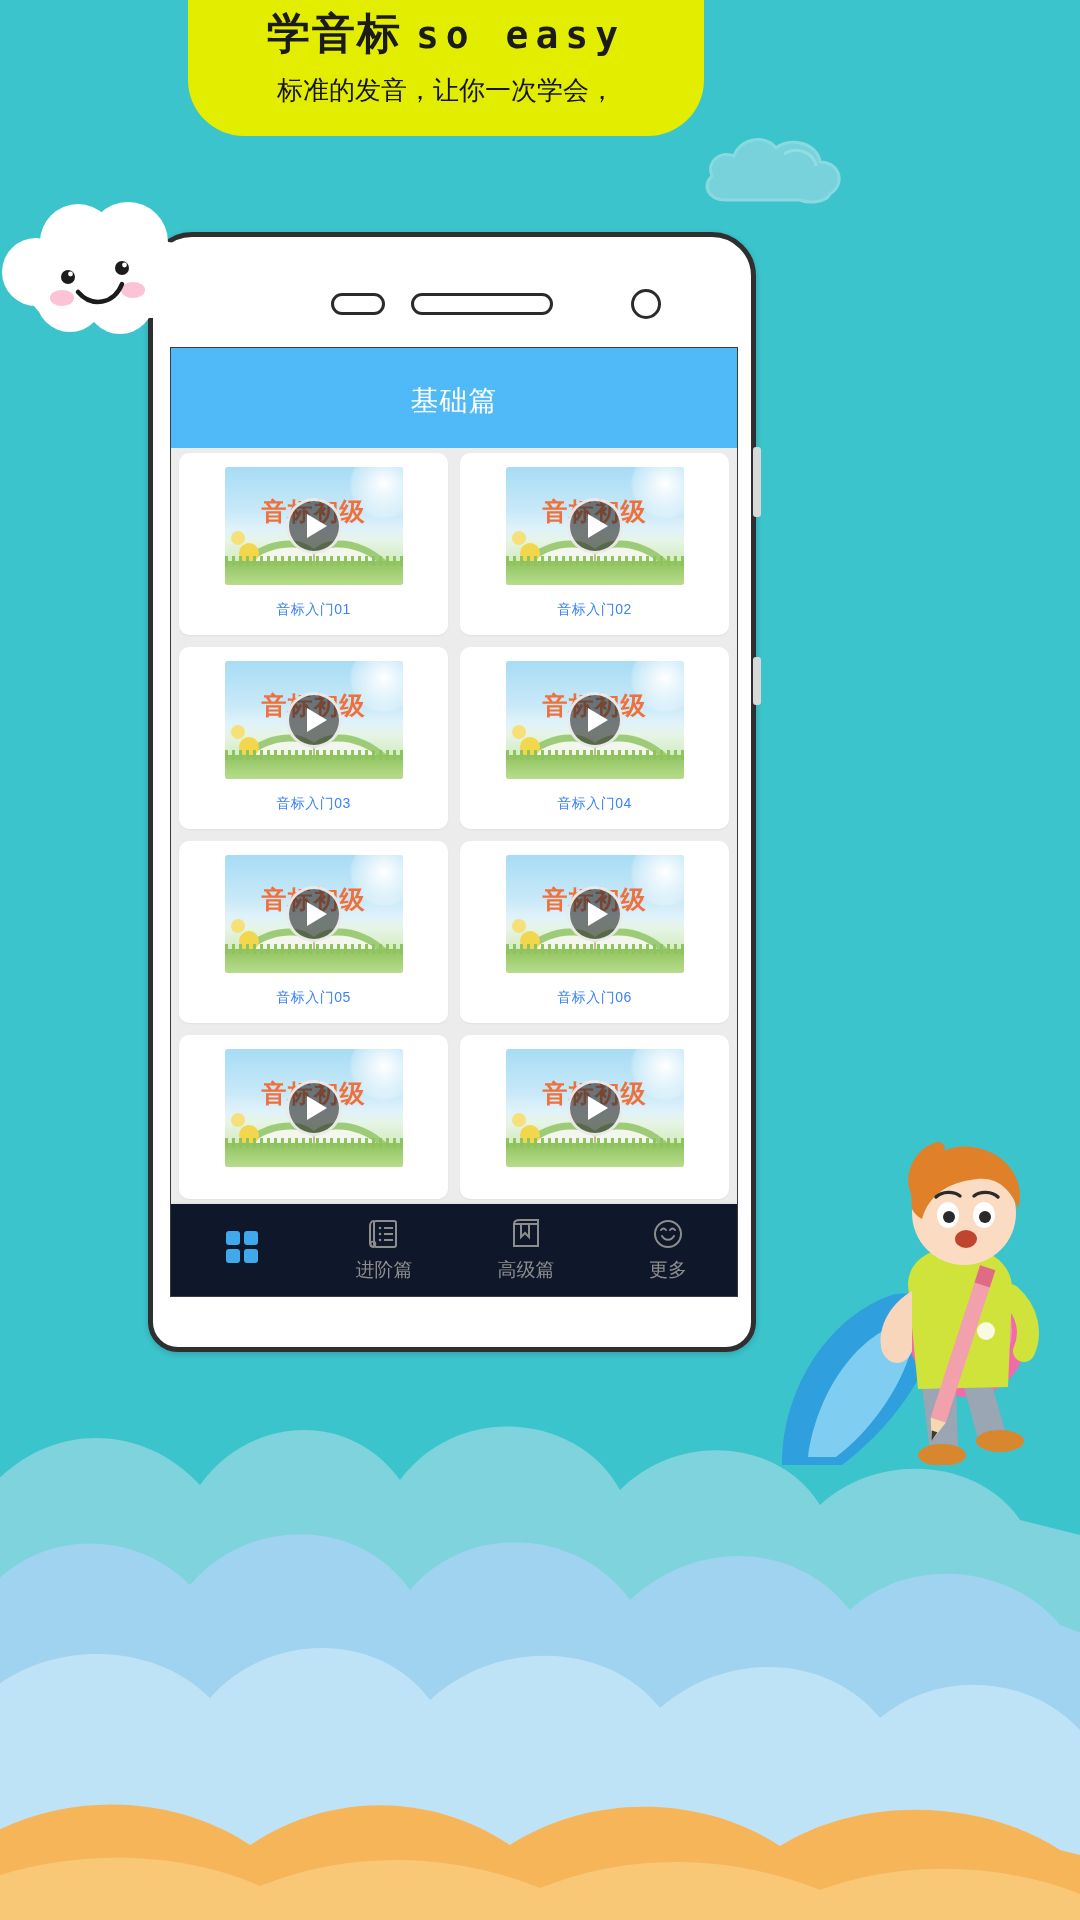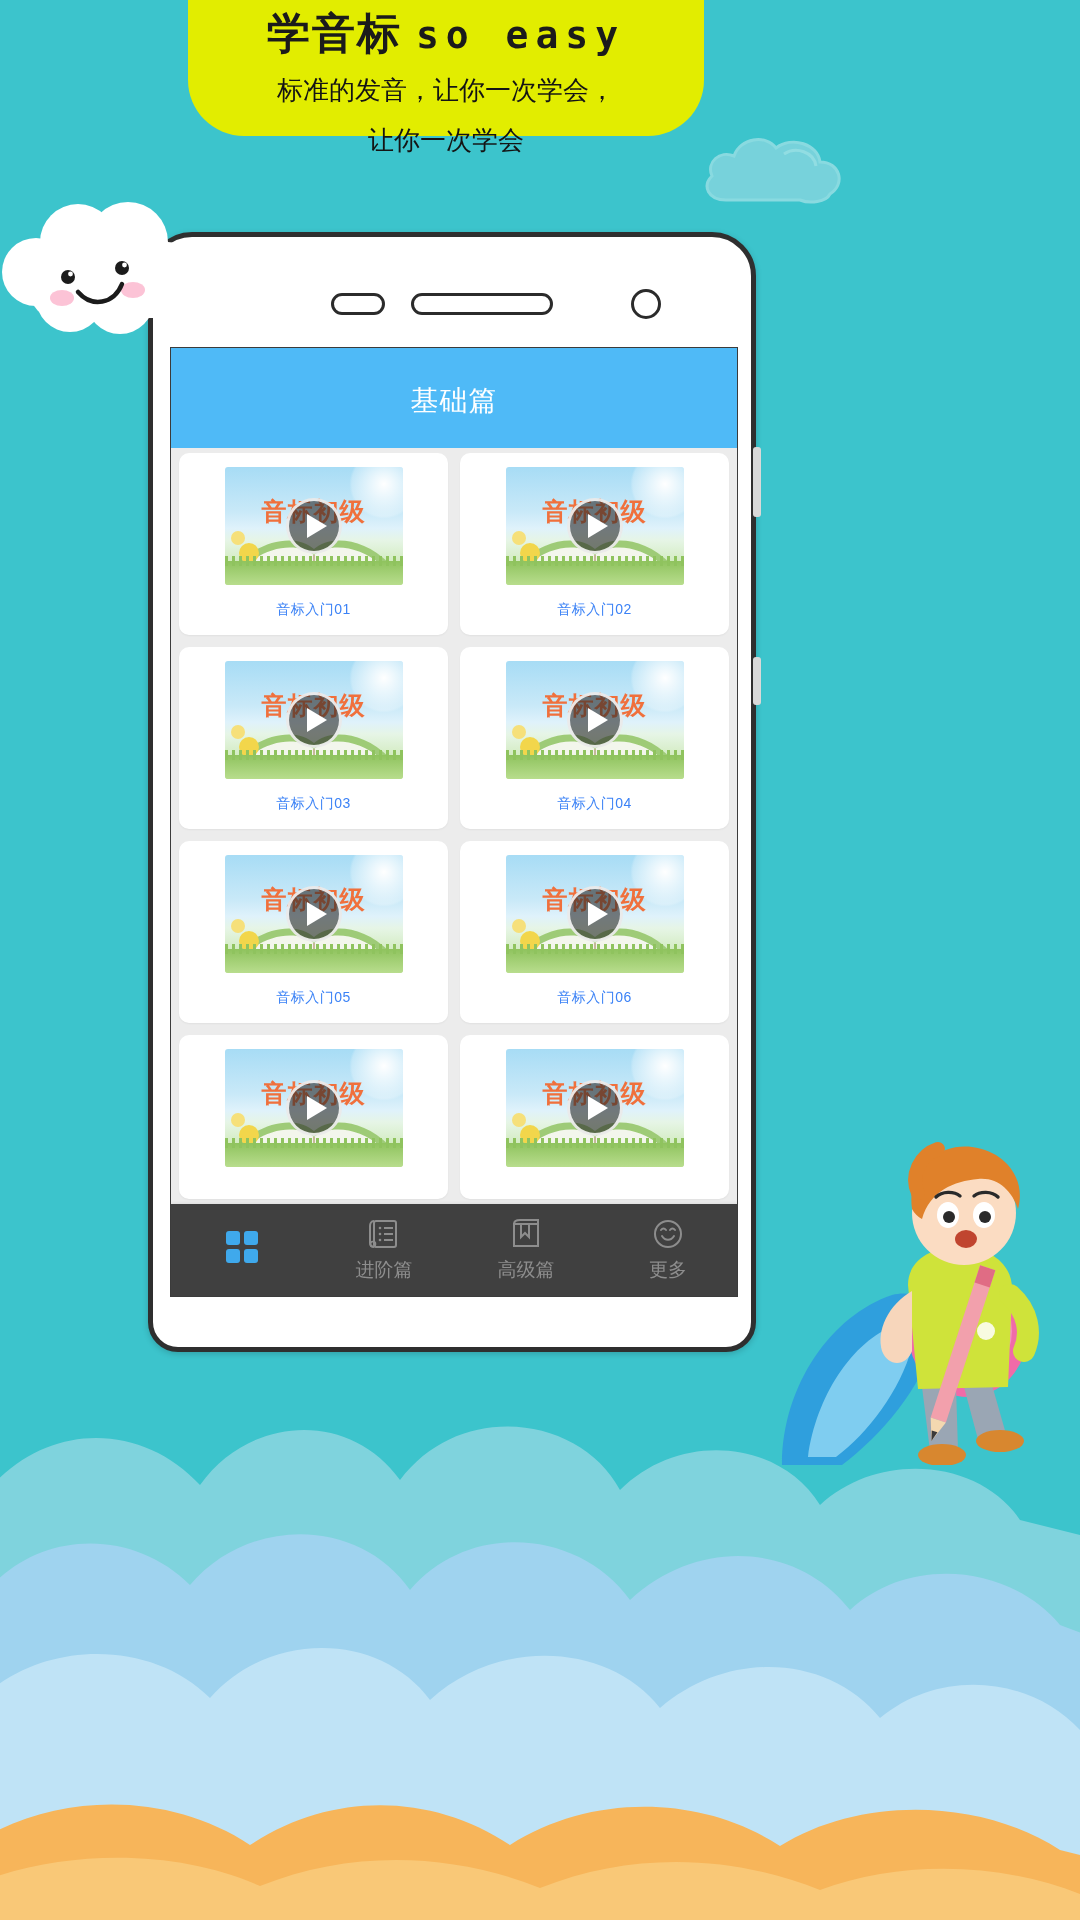--- a/index.html
+++ b/index.html
@@ -133,21 +133,21 @@
     border-left:20px solid #fff; border-top:12px solid transparent; border-bottom:12px solid transparent;
     margin-left:6px;
   }
   .card-label{
     font-size:14px; color:#3b82f6; padding:16px 0 16px 0; letter-spacing:.5px;text-align:center;
   }
 
   
   .tabbar{
     position:absolute; left:0; bottom:0; width:568px; height:92px;
-    background:#404040; display:flex; 
+    background:#0f172a; display:flex; 
     box-shadow:0 -1px 3px rgba(0,0,0,.06);
   }
   .tab{
     flex:1; display:flex; flex-direction:column; align-items:center; justify-content:center;
     gap:6px;
   }
   .tab-label{font-size:19px;color:#8d8d8d;}
   .tab-icon{width:34px;height:34px;display:block;}
   .grid-icon{
     width:32px;height:32px;
@@ -179,21 +179,20 @@
   <path d="M-20 640 C60 592 170 592 250 645 C330 592 430 592 510 645 C590 594 700 594 780 646 C860 596 980 598 1060 650 L1100 660 L1100 720 L-20 720 Z" fill="#f7b55a"></path>
   <path d="M-20 682 C70 648 180 650 260 686 C350 650 450 652 540 688 C630 652 730 654 820 690 C900 660 1000 662 1080 694 L1100 700 L1100 720 L-20 720 Z" fill="#f9c877"></path>
 </svg>
 
 <div class="banner">
   <div class="banner-title">
     <span>学音标</span>
     <span class="en">so easy</span>
   </div>
   <div class="banner-sub">标准的发音，让你一次学会，</div>
-  <div class="banner-sub">让你一次学会</div>
 </div>
 
 <svg class="mascot-cloud" viewBox="0 0 210 160">
   <g fill="#ffffff">
     <circle cx="36" cy="92" r="34"></circle>
     <circle cx="78" cy="62" r="38"></circle>
     <circle cx="128" cy="62" r="40"></circle>
     <circle cx="168" cy="96" r="34"></circle>
     <circle cx="70" cy="118" r="34"></circle>
     <circle cx="120" cy="120" r="34"></circle>

